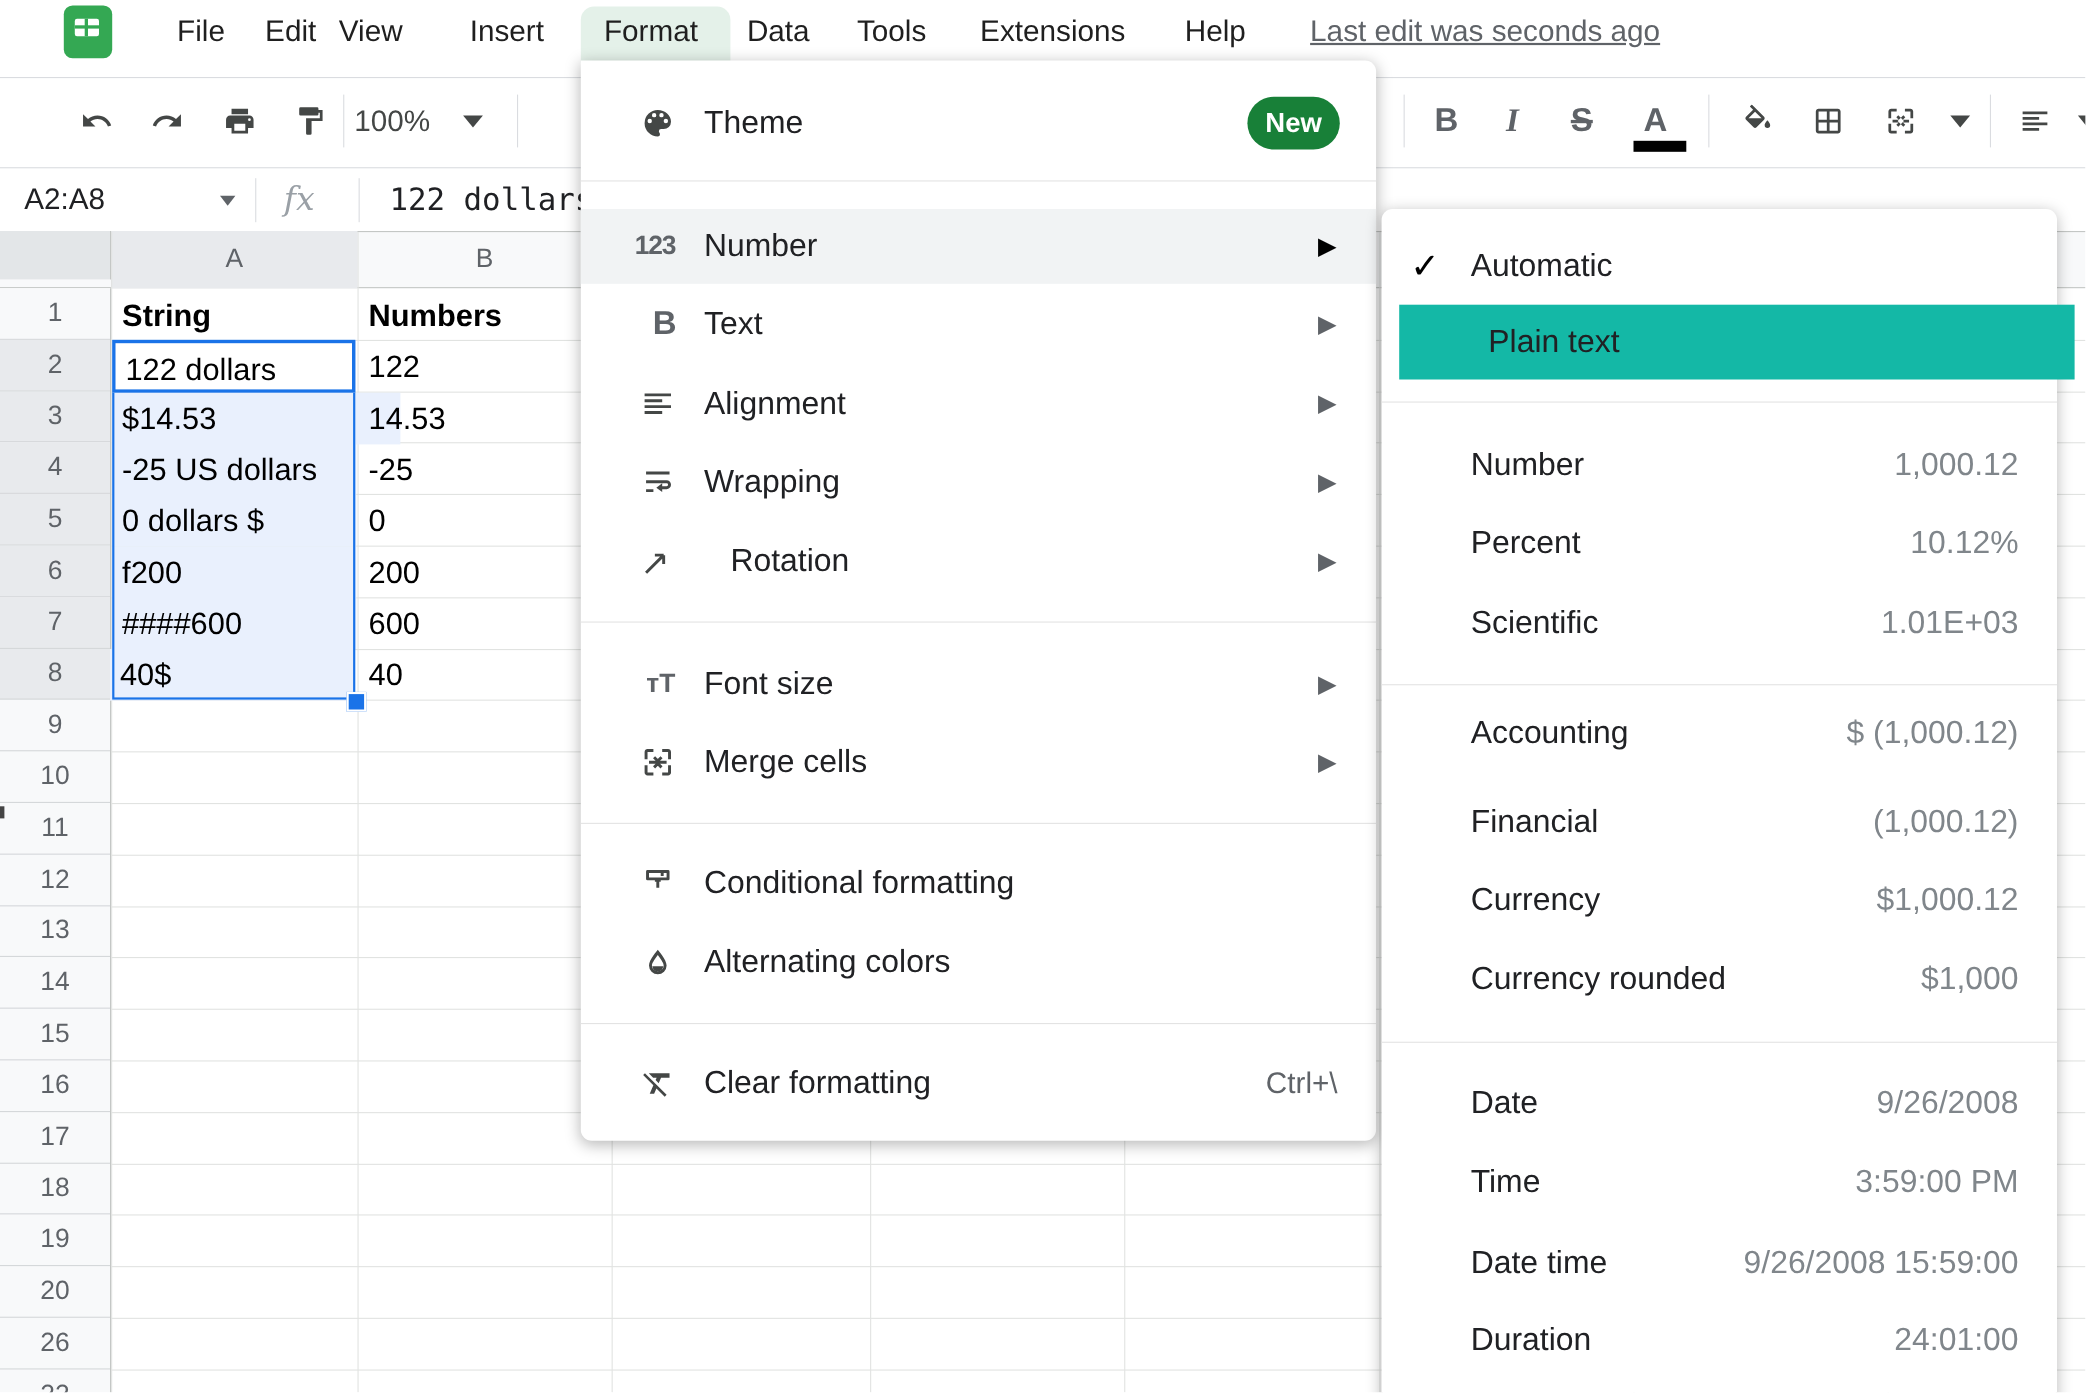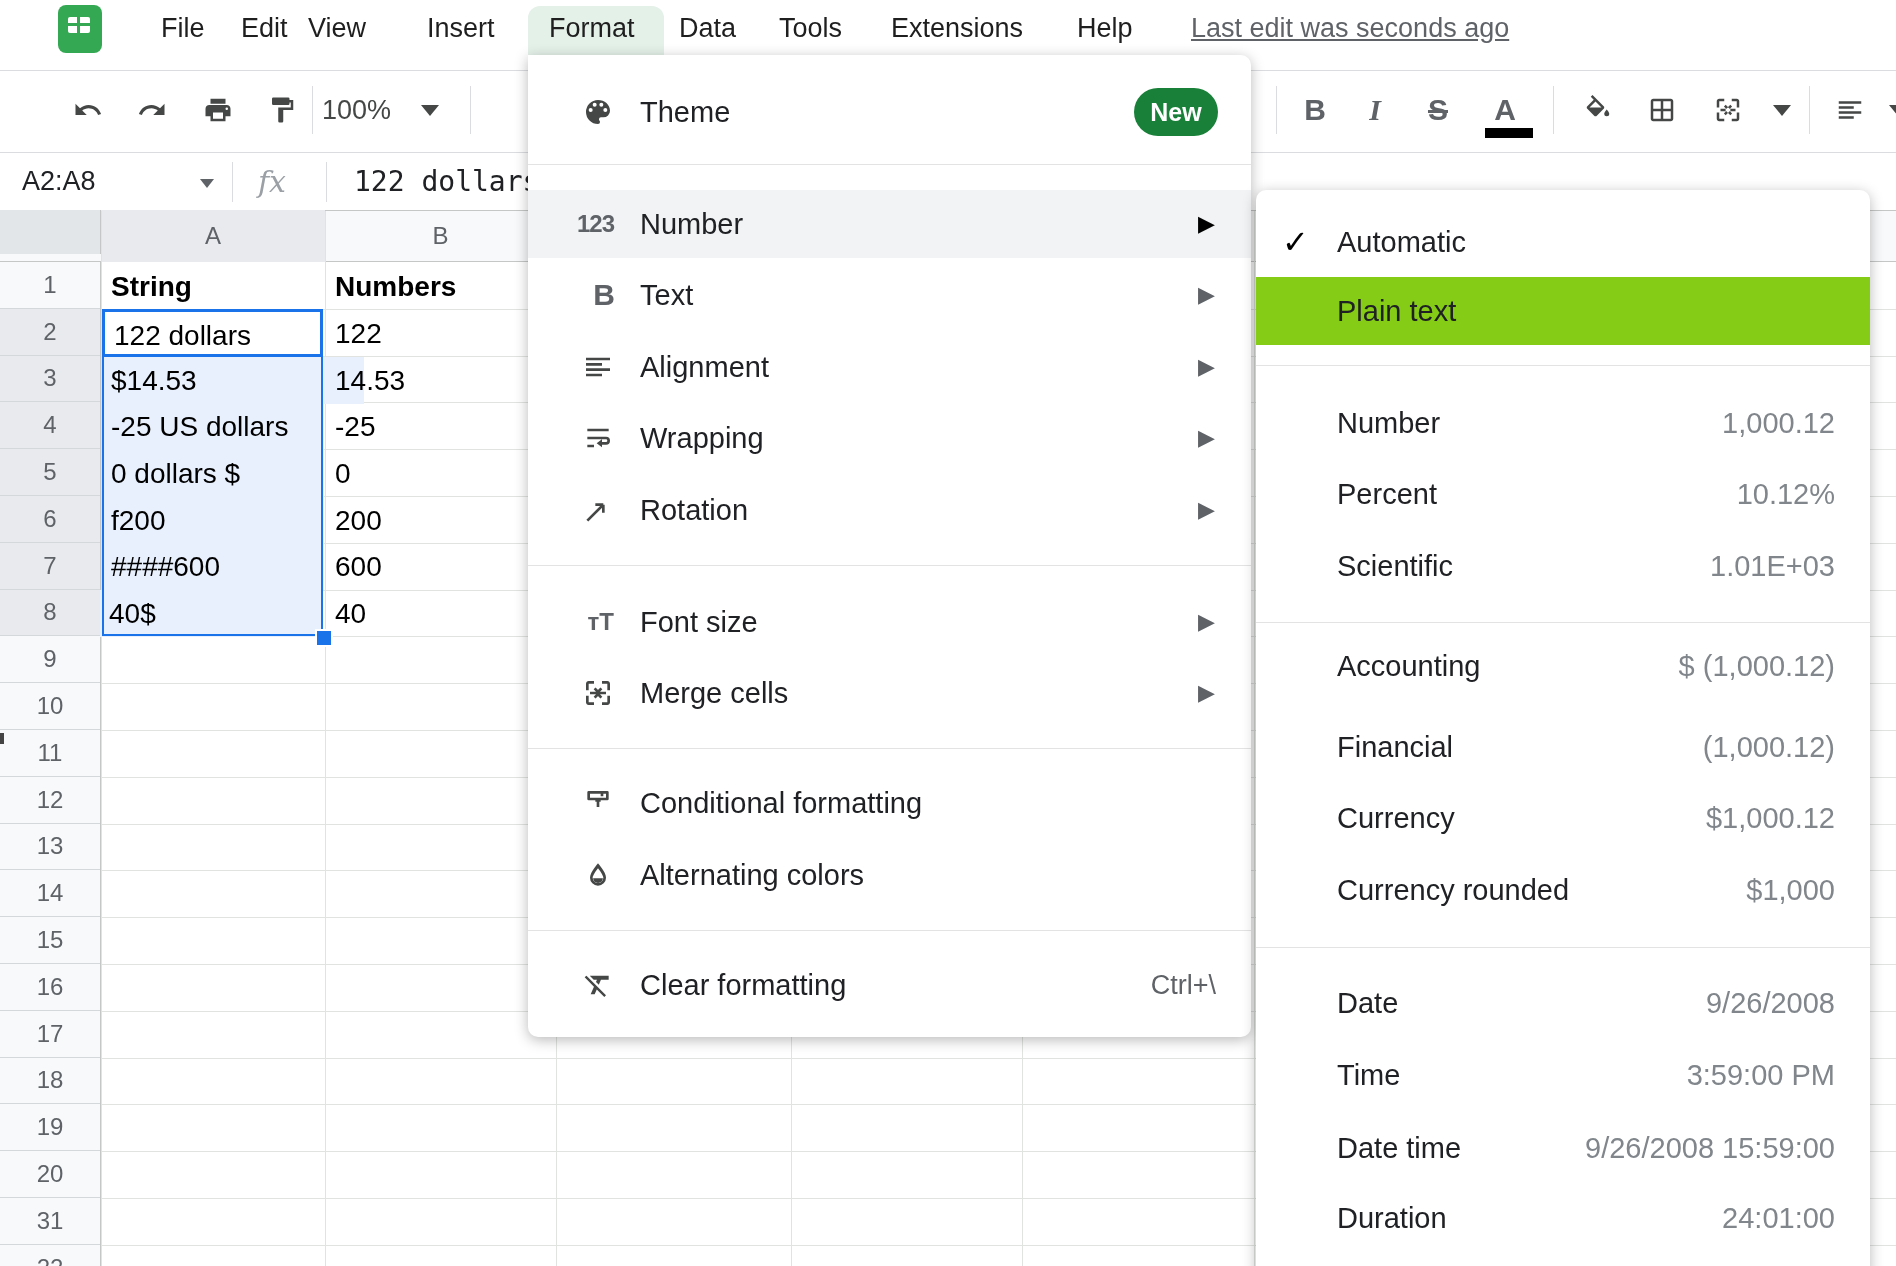--- a/index.html
+++ b/index.html
@@ -52,21 +52,21 @@
   .mi.hl{background:#f1f3f4;}
   .mi .ic{width:44px;height:44px;margin-right:26px;display:flex;align-items:center;justify-content:flex-end;color:#444746;flex:0 0 44px;}
   .mi .ic svg{width:32px;height:32px;fill:#444746;}
   .mi .txtic{font-size:24px;font-weight:bold;color:#5f6368;letter-spacing:-1px;}
   .mi .arrow{position:absolute;right:36px;font-size:22px;color:#5f6368;}
   .mi .arrow.on{color:#000;}
   .mi .shortcut{position:absolute;right:35px;font-size:27px;color:#5f6368;}
   .badge{position:absolute;left:606px;top:10px;width:84px;height:48px;background:#188038;border-radius:24px;color:#fff;font-size:25px;font-weight:bold;display:flex;align-items:center;justify-content:center;}
   .mdiv{position:absolute;left:0;width:100%;height:1px;background:#e3e3e3;}
   .smi{position:absolute;left:0;width:100%;height:68px;display:flex;align-items:center;box-sizing:border-box;padding-left:81px;font-size:29px;color:#202124;}
-  .smi.hl{background:#84cc16;}
+  .smi.hl{background:#14b8a6;margin-left:16px;}
   .smi .chk{position:absolute;left:26px;font-size:32px;color:#000;}
   .smi .val{position:absolute;right:35px;font-size:29px;color:#80868b;}
 </style>
 </head>
 <body>
 
 <div id="app">
 
   <div class="logo">
       <div class="win"></div>
@@ -183,21 +183,21 @@
       <div class="rowhdr" style="top: 730px; height: 46.8px;">11</div>
       <div class="rowhdr" style="top: 776.8px; height: 46.8px;">12</div>
       <div class="rowhdr" style="top: 823.6px; height: 46.8px;">13</div>
       <div class="rowhdr" style="top: 870.4px; height: 46.8px;">14</div>
       <div class="rowhdr" style="top: 917.2px; height: 46.8px;">15</div>
       <div class="rowhdr" style="top: 964px; height: 46.8px;">16</div>
       <div class="rowhdr" style="top: 1010.8px; height: 46.8px;">17</div>
       <div class="rowhdr" style="top: 1057.6px; height: 46.8px;">18</div>
       <div class="rowhdr" style="top: 1104.4px; height: 46.8px;">19</div>
       <div class="rowhdr" style="top: 1151.2px; height: 46.8px;">20</div>
-      <div class="rowhdr" style="top: 1198px; height: 46.8px;">31</div>
+      <div class="rowhdr" style="top: 1198px; height: 46.8px;">26</div>
       <div class="rowhdr" style="top: 1244.8px; height: 46.8px;">22</div>
     </div>
   <div id="gridlines">
       <div class="gridV" style="left: 101px;"></div>
       <div class="gridV" style="left: 325px;"></div>
       <div class="gridV" style="left: 556px;"></div>
       <div class="gridV" style="left: 791px;"></div>
       <div class="gridV" style="left: 1022px;"></div>
       <div class="gridV" style="left: 1254px;"></div>
       <div class="gridV" style="left: 1485px;"></div>
@@ -284,21 +284,21 @@
     </div>
     <div class="mi" style="top:349px;">
       <span class="ic">
           <svg viewBox="0 0 24 24">
             <path d="M4,5H20V7H4V5M4,17H9V19H4V17M4,11H18A3,3 0 0,1 21,14A3,3 0 0,1 18,17H15V19L11,16L15,13V15H18A1,1 0 0,0 19,14A1,1 0 0,0 18,13H4V11Z"></path>
           </svg>
         </span>
       <span>Wrapping</span>
       <span class="arrow">▶</span>
     </div>
-    <div class="mi" style="top:421px;">
+    <div class="mi" style="top:421px;gap:24px;">
       <span class="ic">
           <svg viewBox="0 0 24 24">
             <path d="M4,20L16,8M16,8V14M16,8H10" stroke="#444746" stroke-width="2" fill="none"></path>
             <path d="M3,14L7,10L11,14" stroke="#444746" stroke-width="0" fill="none"></path>
           </svg>
         </span>
       <span>Rotation</span>
       <span class="arrow">▶</span>
     </div>
     <div class="mdiv" style="top:510px;"></div>

